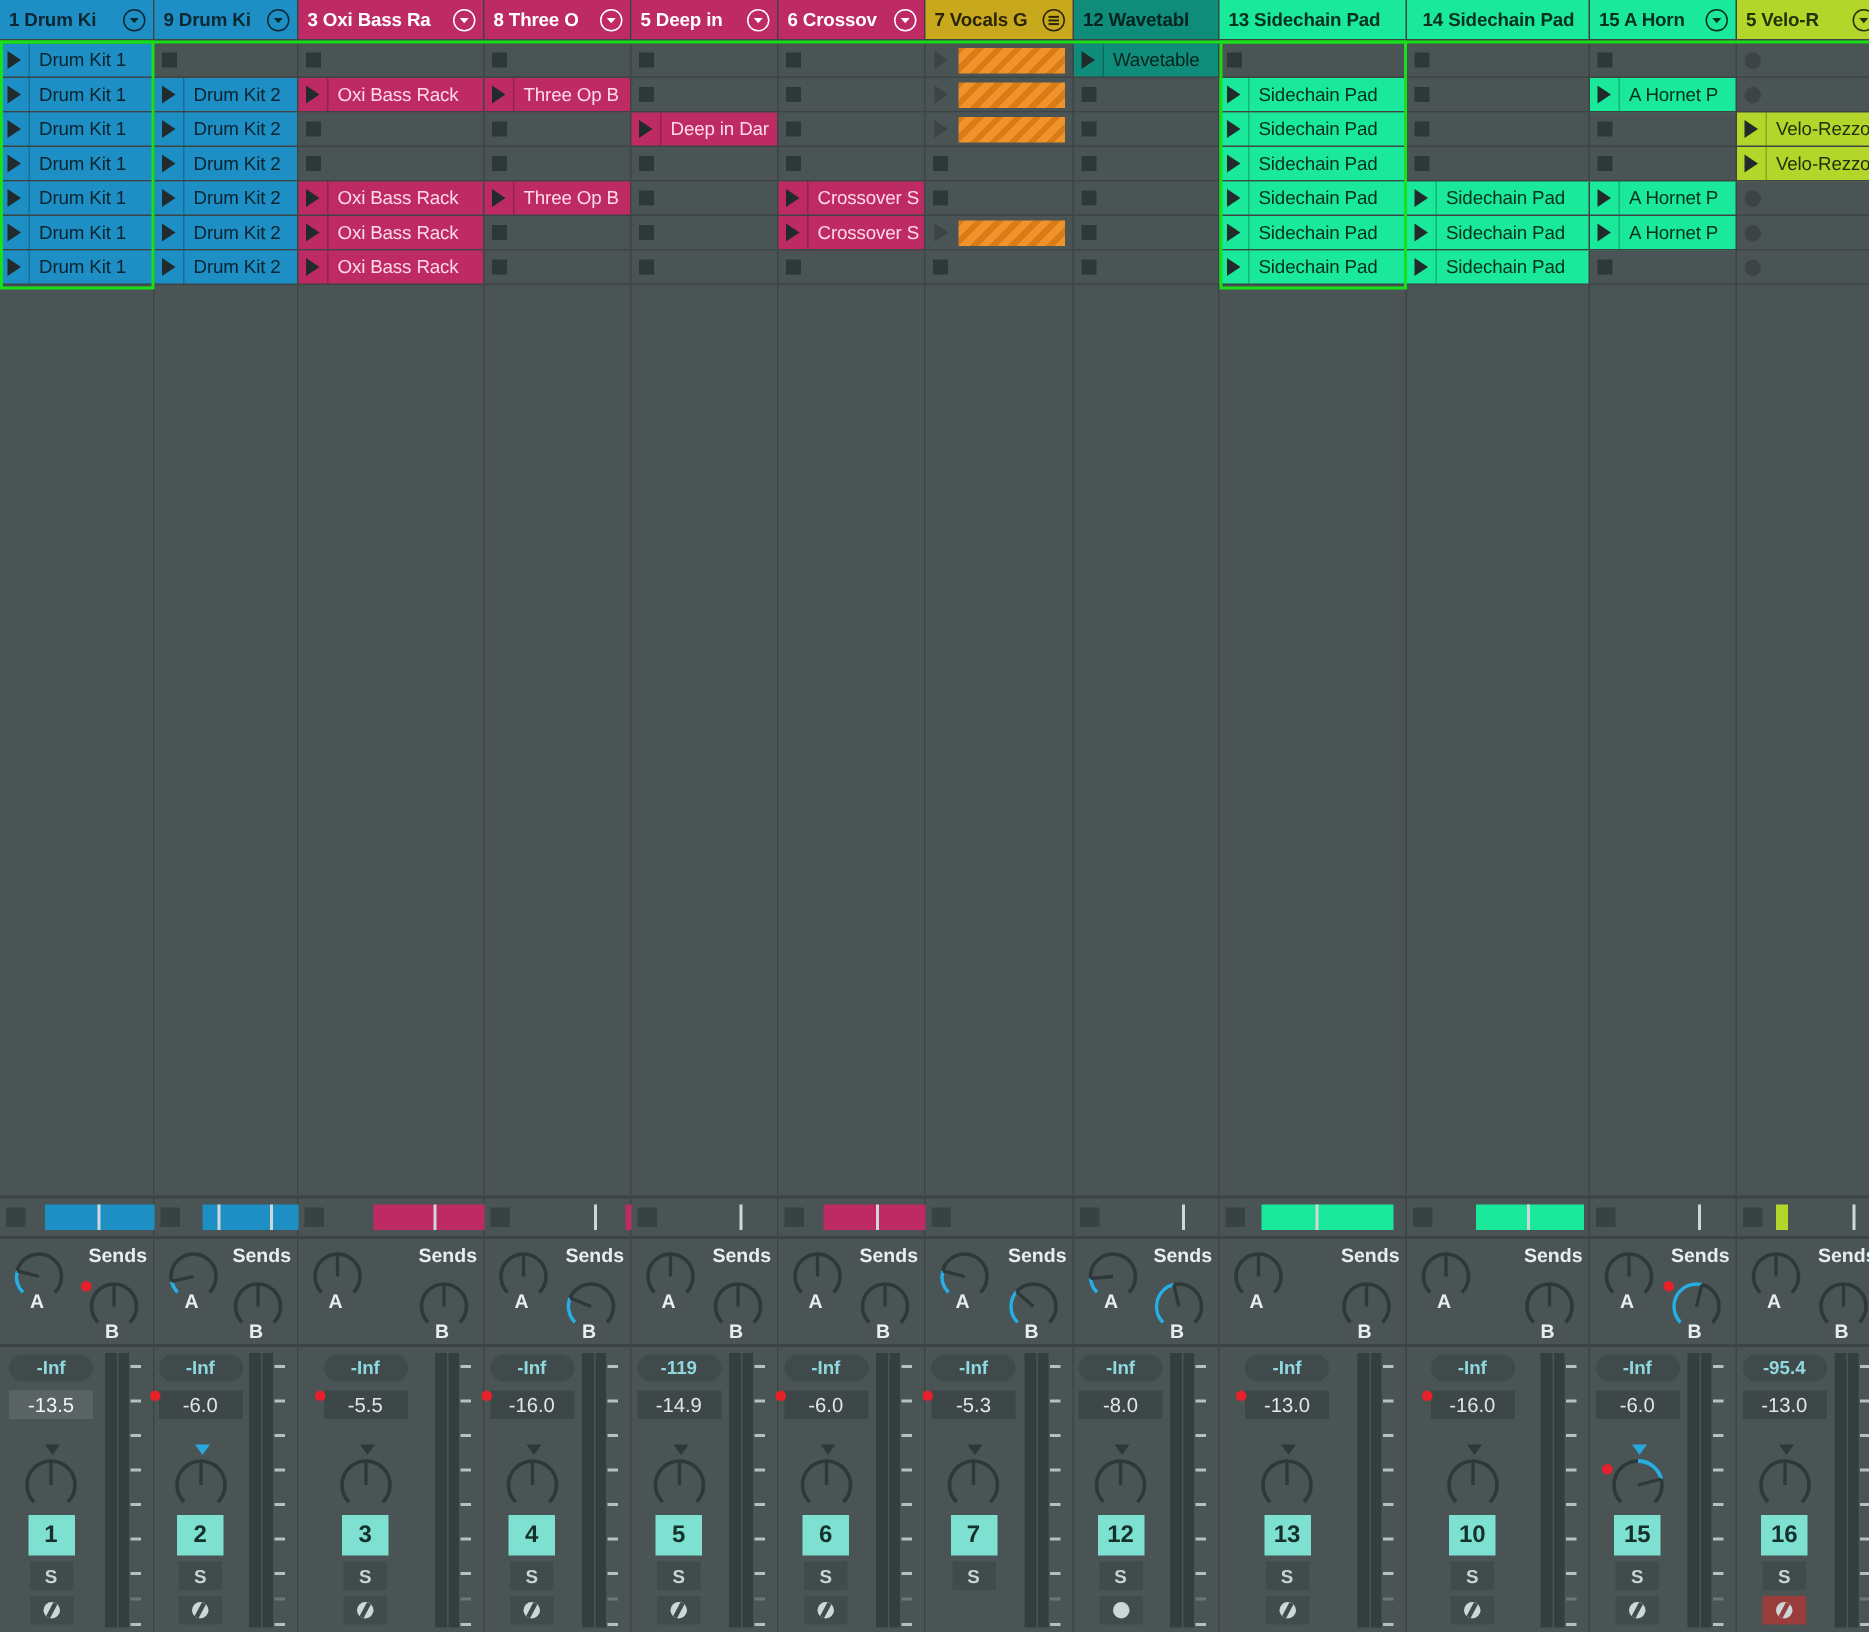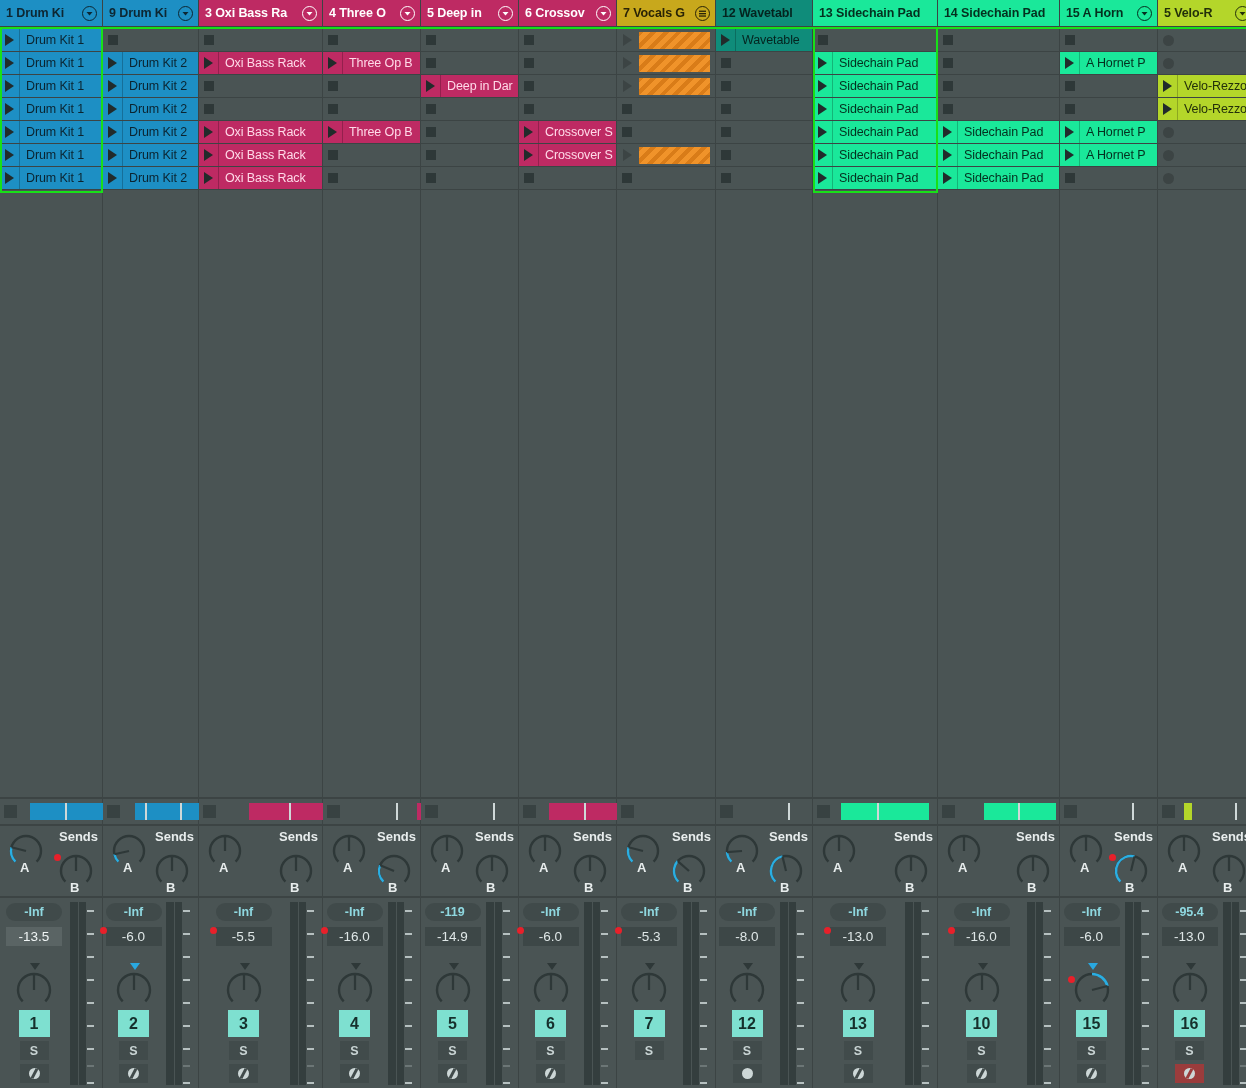--- a/index.html
+++ b/index.html
@@ -516,21 +516,21 @@
               <div class="tick" style="top:180px"></div>
               <div class="fadermark hollow" style="top:42.56px">
                 <span class="fdot"></span>
               </div>
             </div>
           </div>
         </div>
       </div>
       <div class="track" style="width: 98px;">
         <div class="tk-head" style="background: rgb(190, 42, 99); color: rgb(255, 255, 255);">
-          <span class="tk-name">4 Three O</span>
+          <span class="tk-name">8 Three O</span>
           <div class="tk-btn" style="border-color:#ffffff">
             <svg width="11" height="11" viewBox="0 0 11 11">
               <path d="M2.5 4 L5.5 7.5 L8.5 4 Z" fill="#ffffff"></path>
             </svg>
           </div>
         </div>
         <div class="tk-slots">
           <div class="slot">
             <div class="slot-stop">
               <div class="sq"></div>
@@ -1147,21 +1147,21 @@
               <div class="scale-num" style="top:156px">48</div>
               <div class="scale-num" style="top:173px">60</div>
               <div class="fadermark hollow" style="top:75.24px">
                 <span class="fdot"></span>
               </div>
             </div>
           </div>
         </div>
       </div>
       <div class="track" style="width: 122px;">
-        <div class="tk-head" style="background: rgb(26, 232, 154); color: rgb(4, 48, 31);">
+        <div class="tk-head" style="background: rgb(26, 232, 154); color: rgb(4, 48, 31); text-align: center;">
           <span class="tk-name">14 Sidechain Pad</span>
         </div>
         <div class="tk-slots">
           <div class="slot">
             <div class="slot-stop">
               <div class="sq"></div>
             </div>
           </div>
           <div class="slot">
             <div class="slot-stop">

